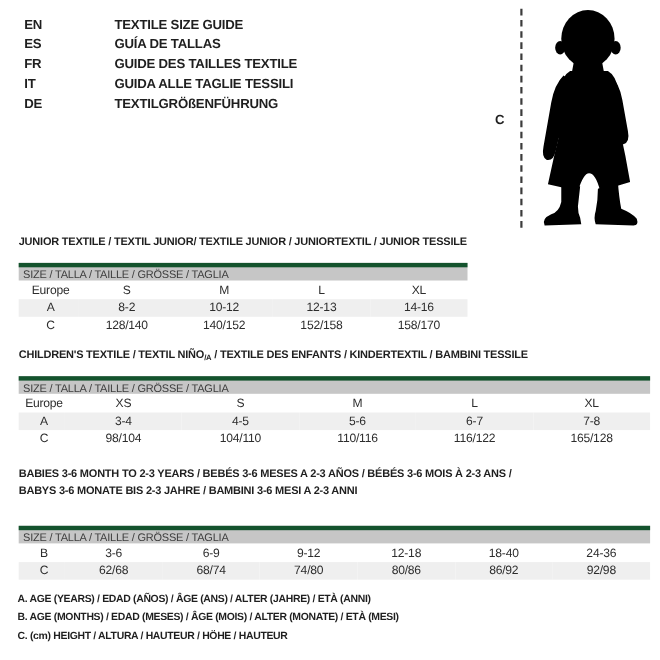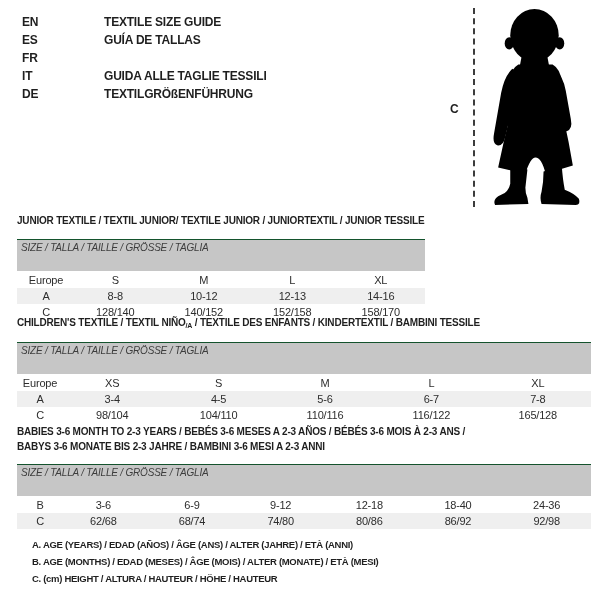--- a/index.html
+++ b/index.html
@@ -20,53 +20,54 @@
     border-left:2px dashed #3c3c3c; }
   .baby-svg { position:absolute; left:36px; top:0; }
 
   
   .section { position:absolute; left:17px; }
   .section-junior   { top:214px; width:408px; }
   .section-children { top:316px; width:574px; }
   .section-babies   { top:424px; width:574px; }
   .section-title { font-weight:bold; font-size:10px; letter-spacing:-0.2px;
     line-height:13px; margin-bottom:12px; white-space:nowrap; }
-  .section-babies .section-title { line-height:15px; margin-bottom:10px; }
+  .section-babies .section-title { line-height:15px; margin-bottom:24px; }
   .sub-script { font-size:7px; position:relative; top:2px; }
 
-  .size-bar { height:32px; line-height:15px; background:#c6c6c6;
-    border-top:1px solid #14532d; padding-left:4px; font-size:10px;
-    letter-spacing:-0.2px; color:#3d3d3d; margin-bottom:1px;font-style:italic; }
+  .size-bar { height:16px; line-height:15px; background:#c6c6c6;
+    border-top:4px solid #14532d; padding-left:4px; font-size:10px;
+    letter-spacing:-0.2px; color:#3d3d3d; margin-bottom:1px; }
 
   .size-table { border-collapse:collapse; table-layout:fixed; width:100%; }
   .size-table td { height:16px; padding:0; font-size:11px; letter-spacing:-0.2px;
     color:#2d2d2d; text-align:center; vertical-align:middle; white-space:nowrap; }
   .size-table td:first-child { text-align:center; padding-left:4px; }
   .size-table tr:nth-child(even) td { background:#efefef; }
 
   
-  .legend { position:absolute; left:32px; top:536px; }
+  .legend { position:absolute; left:16px; top:536px; }
   .legend-line { font-weight:bold; font-size:9.5px; letter-spacing:-0.3px; line-height:17px; }
 </style>
 </head>
 <body>
 
 <div class="page">
 
   <div class="lang-block">
     <div class="lang-row">
       <span class="lang-code">EN</span>
       <span class="lang-text">TEXTILE SIZE GUIDE</span>
     </div>
     <div class="lang-row">
       <span class="lang-code">ES</span>
       <span class="lang-text">GUÍA DE TALLAS</span>
     </div>
     <div class="lang-row">
       <span class="lang-code">FR</span>
+      <span class="lang-text">GUIDE DES TAILLES TEXTILE</span>
     </div>
     <div class="lang-row">
       <span class="lang-code">IT</span>
       <span class="lang-text">GUIDA ALLE TAGLIE TESSILI</span>
     </div>
     <div class="lang-row">
       <span class="lang-code">DE</span>
       <span class="lang-text">TEXTILGRÖßENFÜHRUNG</span>
     </div>
   </div>
@@ -100,21 +101,21 @@
     <tbody>
           <tr>
             <td>Europe</td>
             <td>S</td>
             <td>M</td>
             <td>L</td>
             <td>XL</td>
           </tr>
           <tr>
             <td>A</td>
-            <td>8-8</td>
+            <td>8-2</td>
             <td>10-12</td>
             <td>12-13</td>
             <td>14-16</td>
           </tr>
           <tr>
             <td>C</td>
             <td>128/140</td>
             <td>140/152</td>
             <td>152/158</td>
             <td>158/170</td>

